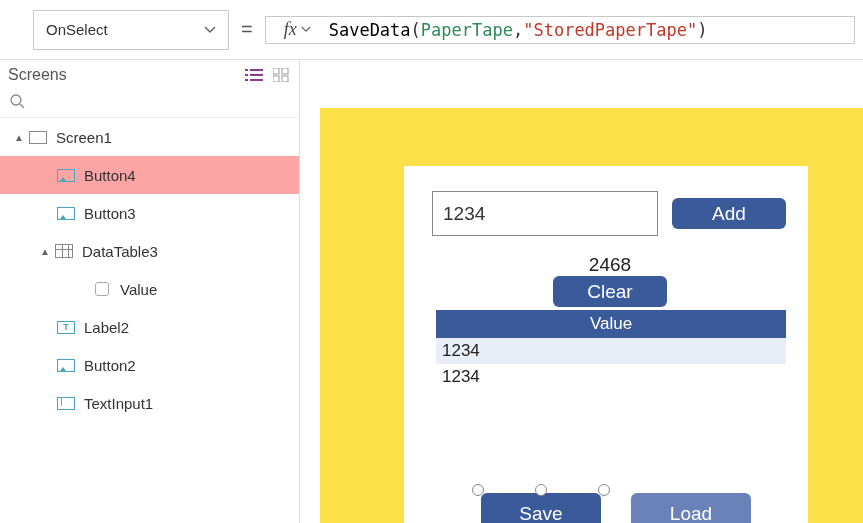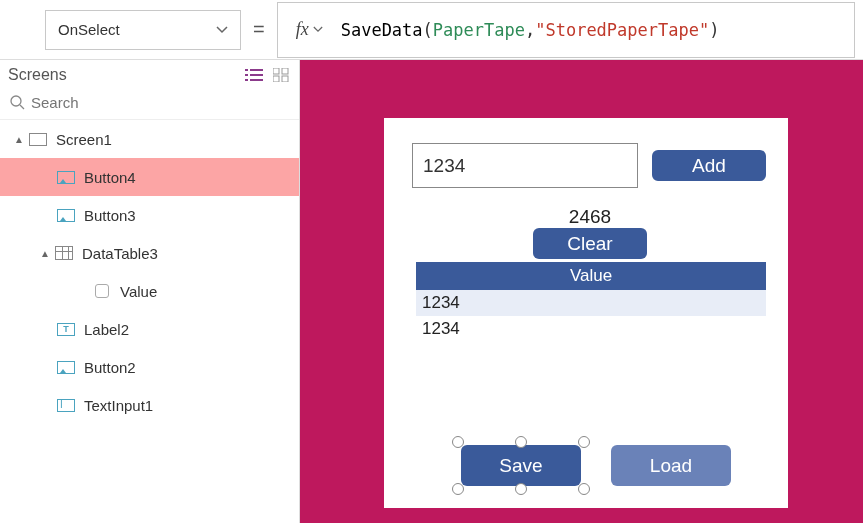--- a/index.html
+++ b/index.html
@@ -23,56 +23,57 @@
   .property-select {
     width: 196px;
     height: 40px;
     border: 1px solid #c8c8c8;
     display: flex;
     align-items: center;
     justify-content: space-between;
     padding: 0 12px;
     background: #fff;
     font-size: 15px;
-    margin-left: 37px;
+    margin-left: 25px;
   }
   .equals {
     font-size: 20px;
     color: #555;
     padding: 0 4px;
   }
   .fx {
     font-style: italic;
     font-family: "Segoe UI", serif;
     font-size: 18px;
     color: #444;
     display: flex;
     align-items: center;
     gap: 4px;
     padding-left: 10px;
   }
   .formula-input-wrap {
     flex: 1;
-    height: 56px;
+    height: 28px;
     border: 1px solid #c8c8c8;
     display: flex;
     align-items: center;
     padding: 9px 8px;
     font-family: Consolas, monospace;
     font-size: 17px;
     gap: 0;
   }
   .tok-func { color: #000000; }
   .tok-ident { color: #2e8b57; }
   .tok-str { color: #c0392b; }
   .tok-plain { color: #333; }
 
   .main {
     display: flex;
     height: calc(523px - 60px);
+    gap: 20px;
   }
   .left-panel {
     width: 300px;
     border-right: 1px solid #ddd;
     display: flex;
     flex-direction: column;
   }
   .panel-header {
     display: flex;
     align-items: center;
@@ -161,22 +162,23 @@
   }
   .icon-textinput {
     width: 18px; height: 13px; border: 1px solid #4aa3bf; position: relative;
   }
   .icon-textinput::after {
     content: "I"; position: absolute; left: 2px; top: -1px; font-size: 10px; color: #4aa3bf;
   }
 
   .canvas-area {
     flex: 1;
-    background: #be185d;
+    background: #fde047;
     position: relative;
+    margin-top: 48px;
   }
   .app-canvas {
     position: absolute;
     left: 84px;
     top: 58px;
     width: 404px;
     height: 390px;
     background: #fff;
   }
   .row1 {
@@ -285,21 +287,20 @@
         </span>
       </span>
     </div>
     <div class="search-row">
       <span>
         <svg width="15" height="15" viewBox="0 0 15 15">
             <circle cx="6" cy="6" r="5" stroke="#888" fill="none" stroke-width="1.3"></circle>
             <line x1="10" y1="10" x2="14" y2="14" stroke="#888" stroke-width="1.3"></line>
           </svg>
       </span>
-      <input class="search-input" placeholder="Search" style="">
     </div>
     <div class="tree">
 
       <div class="tree-row tree-indent-1">
         <span class="expander">▲</span>
         <span class="icon-box">
             <span class="icon-screen"></span>
           </span>
         <span>Screen1</span>
       </div>

